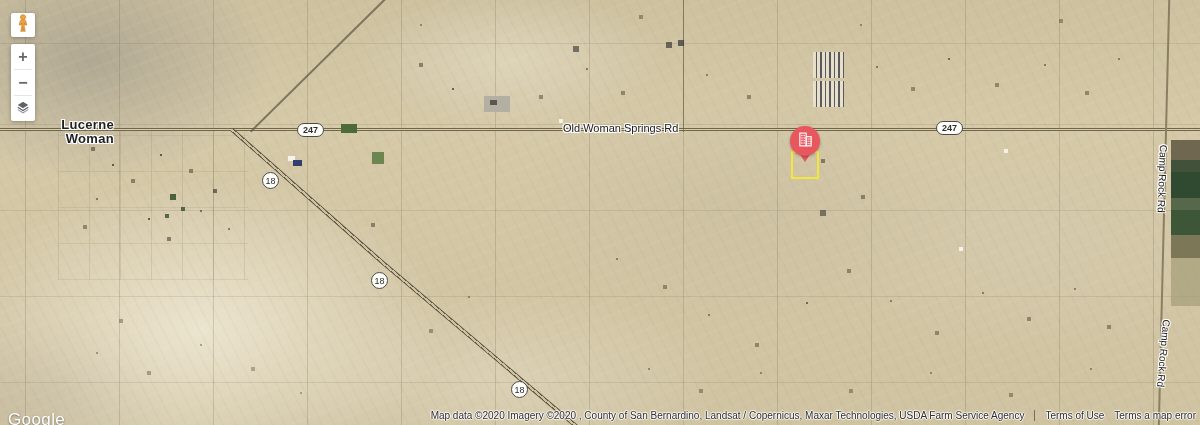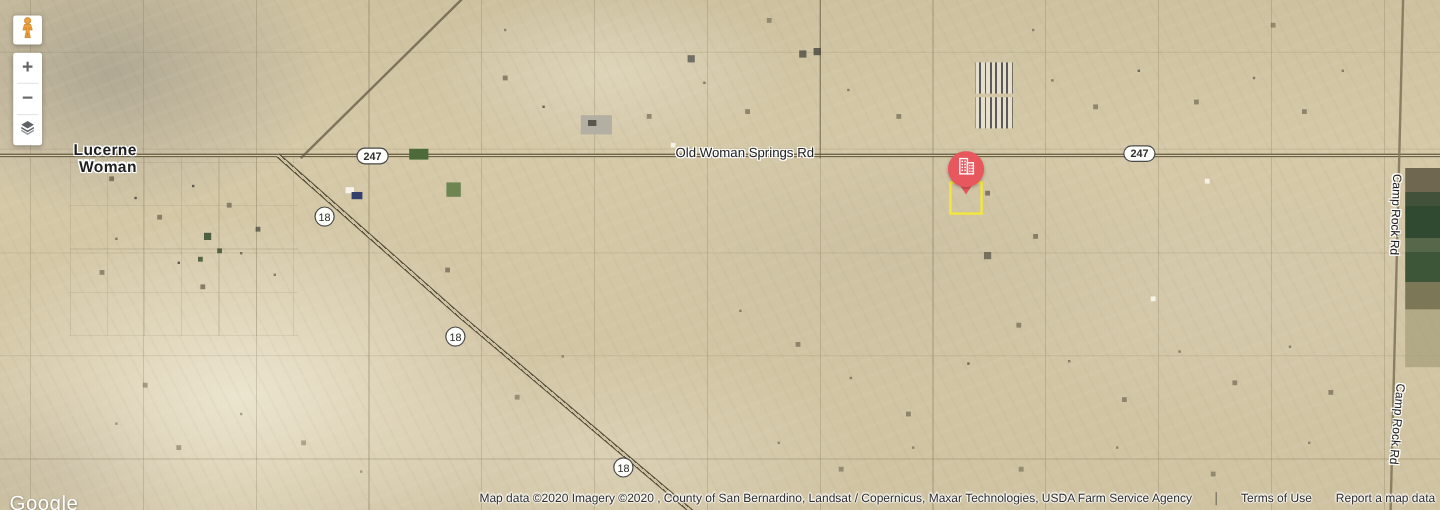--- a/index.html
+++ b/index.html
@@ -165,21 +165,21 @@
     flex:1;display:flex;align-items:center;justify-content:center;
     font-size:16px;font-weight:700;color:#666;cursor:pointer;user-select:none;
   }
   .zoom-divider{height:1px;background:#e6e6e6;margin:0 3px;}
   
   .google-logo{
     position:absolute;left:8px;top:410px;font-size:17px;font-weight:500;color:#fff;
     letter-spacing:.4px;text-shadow:0 1px 2px rgba(0,0,0,.45);cursor:pointer;
   }
   .attribution{
-    position:absolute;right:4px;bottom:4px;display:flex;align-items:center;gap:20px;
+    position:absolute;right:4px;bottom:4px;display:flex;align-items:center;gap:10px;
     font-size:10px;color:#2e2e2e;
     text-shadow:-1px 0 1px #fff,1px 0 1px #fff,0 -1px 1px #fff,0 1px 1px #fff;
   }
   .attribution .link{cursor:pointer;}
   .attr-divider{width:1px;height:11px;background:rgba(40,40,40,.55);}
 </style>
 </head>
 <body>
 
 <div id="app">
@@ -272,16 +272,16 @@
         </svg>
       </span>
     </div>
   </div>
 
   <div class="google-logo">Google</div>
   <div class="attribution">
     <span>Map data ©2020 Imagery ©2020 , County of San Bernardino, Landsat / Copernicus, Maxar Technologies, USDA Farm Service Agency</span>
     <span class="attr-divider"></span>
     <span class="link">Terms of Use</span>
-    <span class="link">Report a map data</span>
+    <span class="link">Terms a map error</span>
   </div>
 
 </div>
 
 </body></html>

